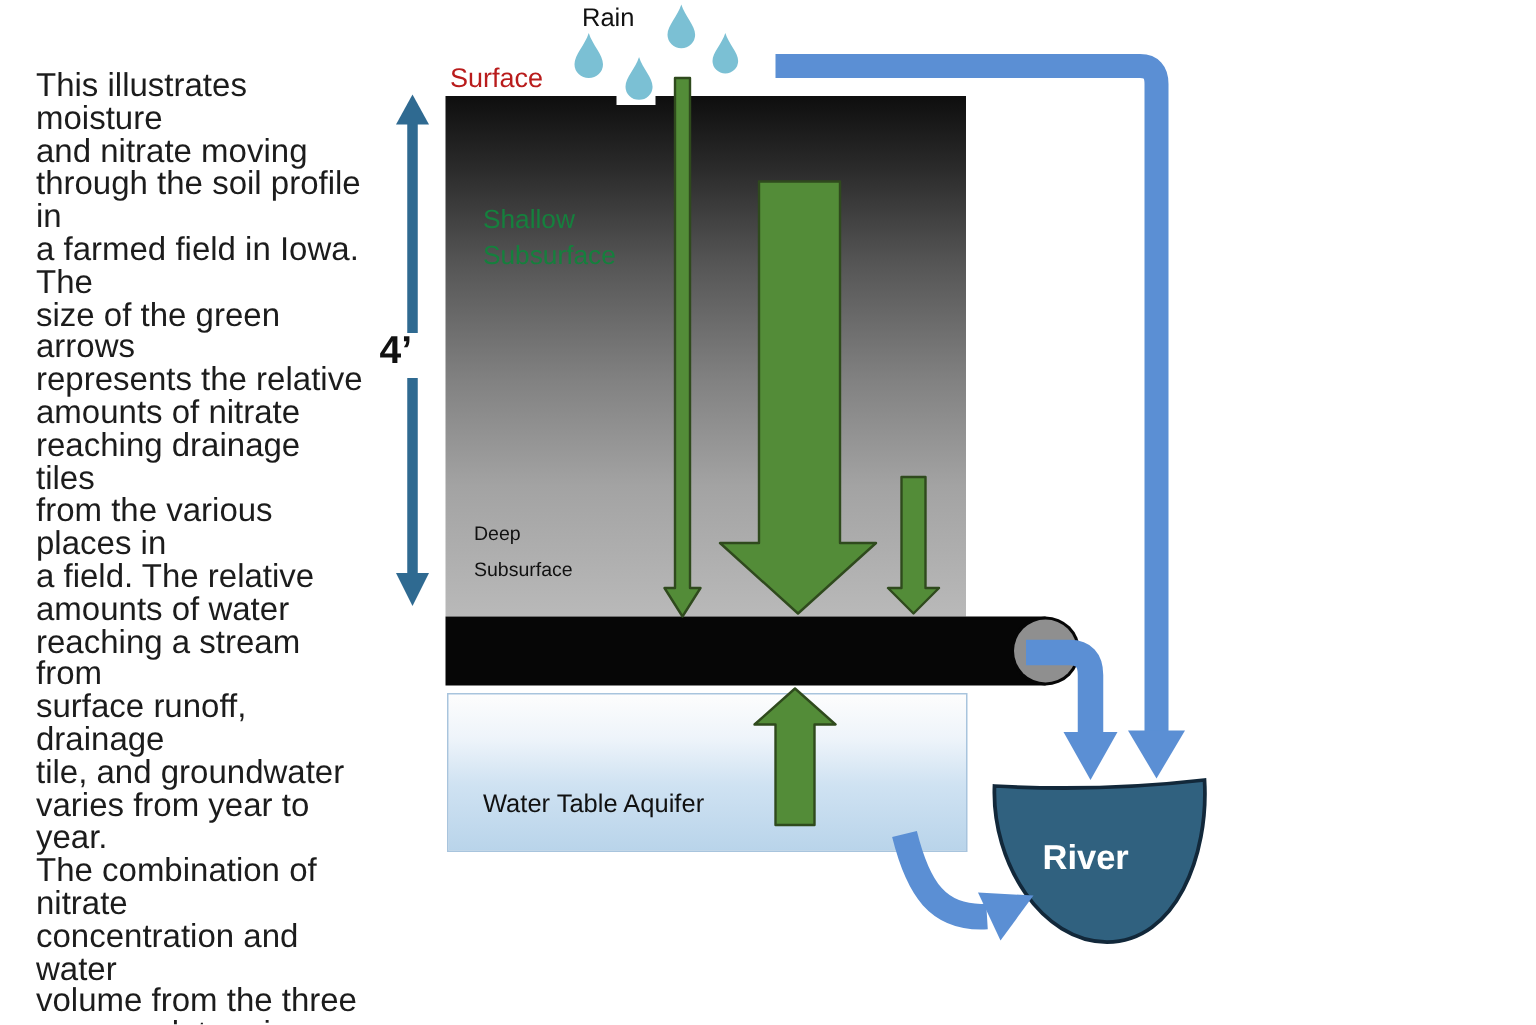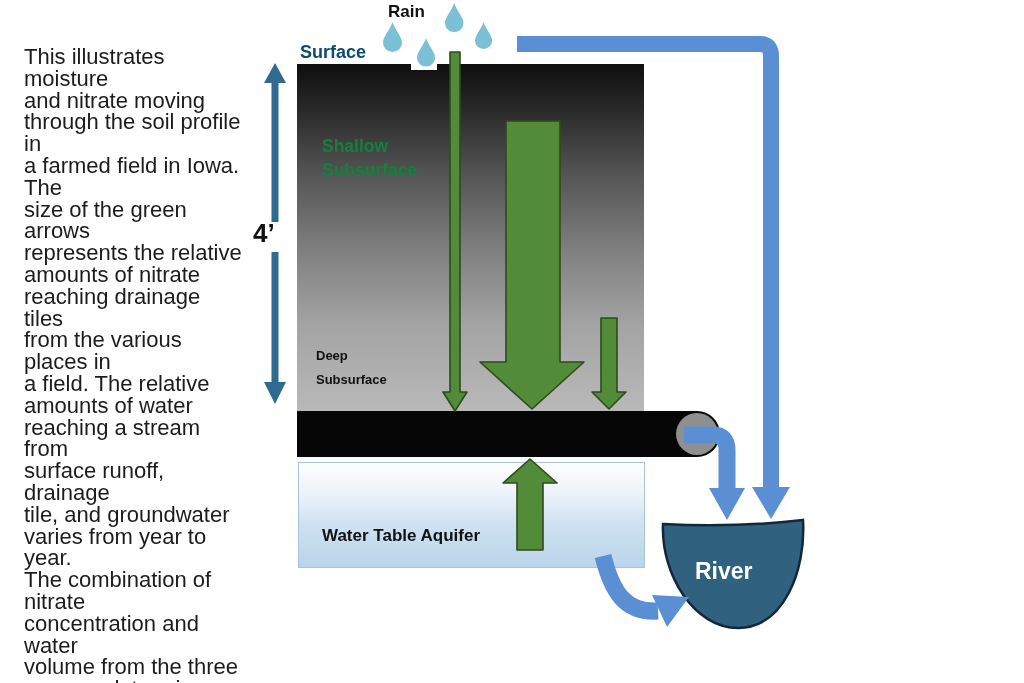--- a/index.html
+++ b/index.html
@@ -21,23 +21,23 @@
   }
   
   #aquifer-box{
     left:298px;top:462px;width:345px;height:104px;
     background:linear-gradient(#fdfdfd 0%,#eef4fa 28%,#cfe2f2 58%,#b9d4ea 100%);
     border:1px solid #a8c4dd;
   }
   
   #overlay{left:0;top:0;width:1024px;height:683px;z-index:2;}
   
-  .lbl{z-index:3;font-weight:bold;white-space:pre-line;}
+  .lbl{z-index:3;font-weight:normal;white-space:pre-line;}
   #rain-label{left:388px;top:2px;font-size:17px;color:#111;}
-  #surface-label{left:300px;top:42px;font-size:18px;color:#0c4a6e;}
+  #surface-label{left:300px;top:42px;font-size:18px;color:#b91c1c;}
   #shallow-label{left:322px;top:134px;font-size:17.5px;line-height:24px;color:#15803d;}
   #deep-label{left:316px;top:344px;font-size:13px;line-height:24px;color:#111;}
   #aquifer-label{left:322px;top:526px;font-size:17px;color:#111;}
   #depth-label{left:253px;top:218px;font-size:26px;color:#111;z-index:3;font-weight:bold;}
   #river-label{left:695px;top:558px;width:76px;text-align:left;font-size:23px;color:#ffffff;z-index:3;font-weight:bold;}
 </style>
 </head>
 <body>
 
 <div id="canvas">

